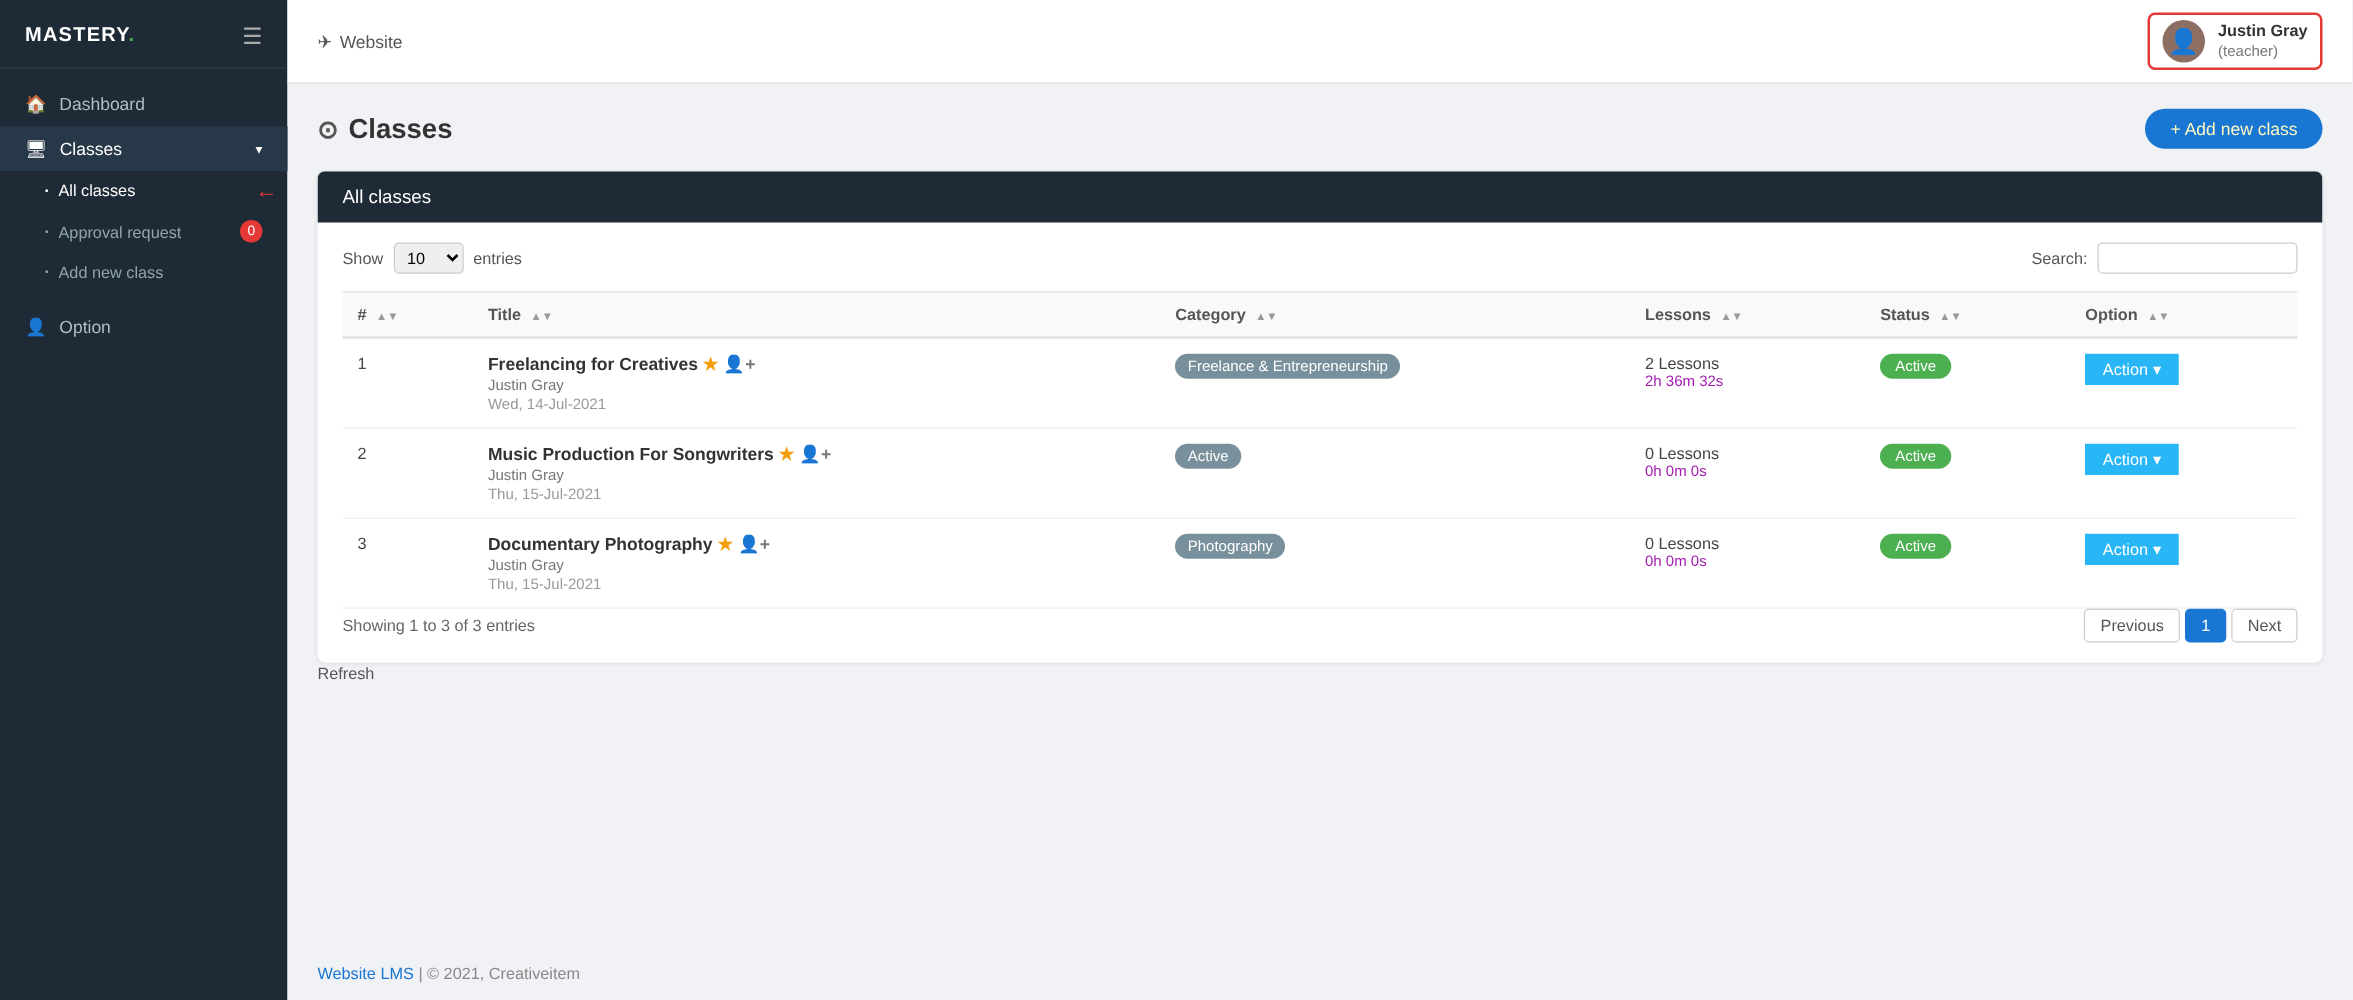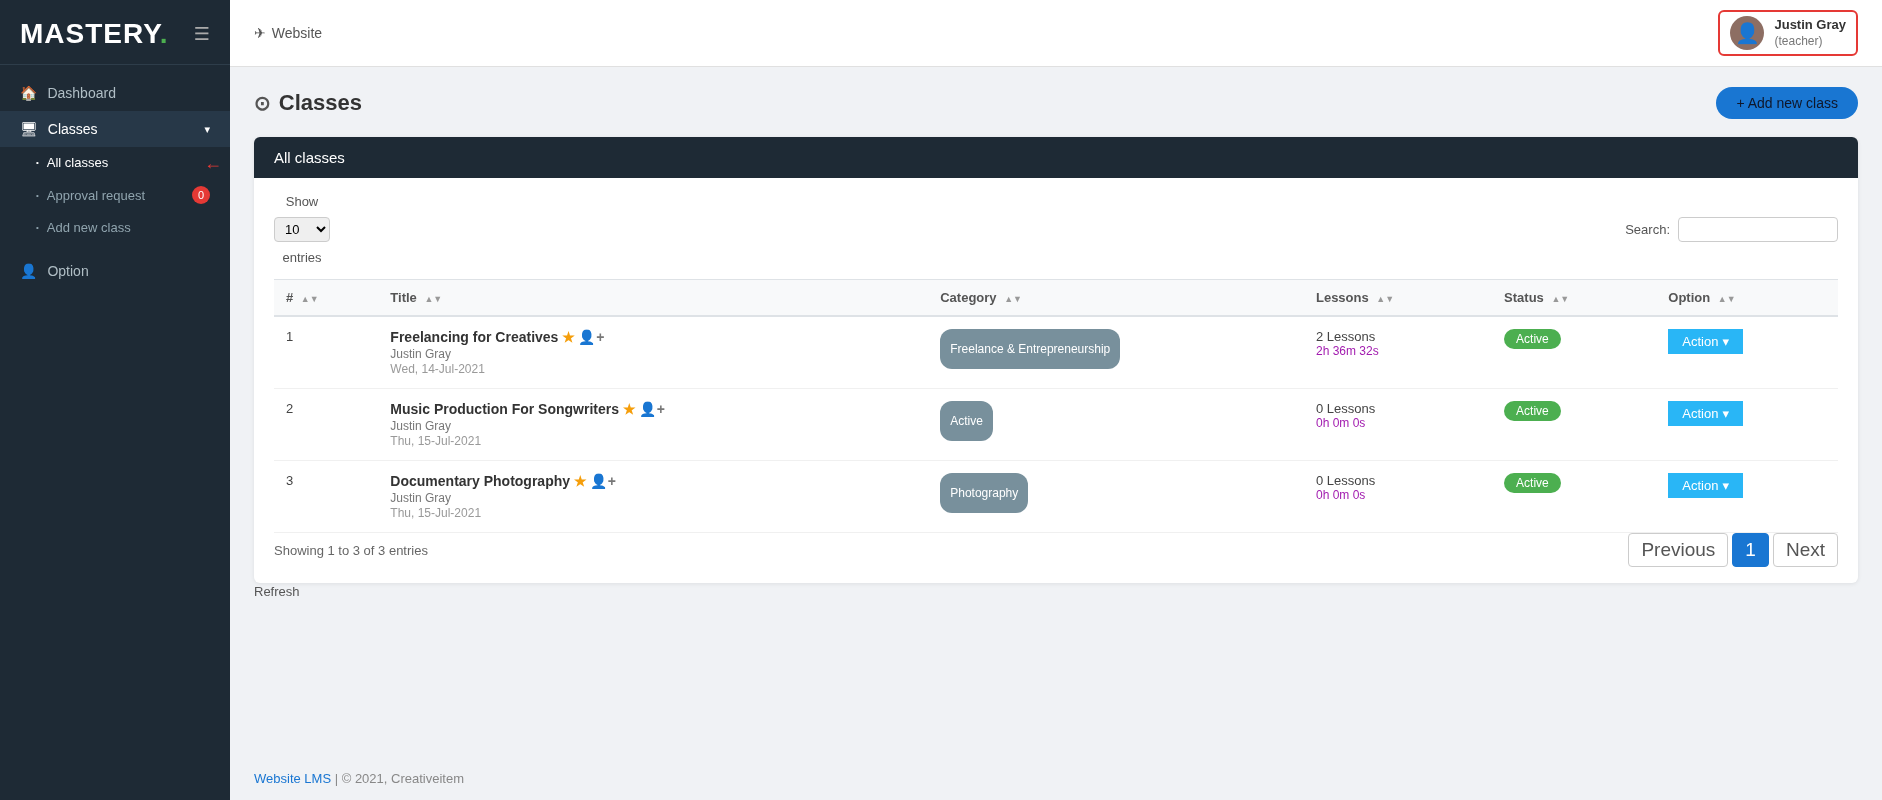--- a/index.html
+++ b/index.html
@@ -139,21 +139,21 @@
     #page-title {
       font-size: 22px;
       font-weight: 600;
       color: #333;
       display: flex;
       align-items: center;
       gap: 8px;
     }
     #add-new-btn {
       background: #1976d2;
-      color: #0f172a;
+      color: #fef9c3;
       border: none;
       border-radius: 20px;
       padding: 8px 20px;
       font-size: 14px;
       cursor: pointer;
       font-weight: 500;
     }
 
     
     #card {
@@ -171,21 +171,21 @@
     }
     #card-body { padding: 16px 20px; }
 
     
     #table-controls {
       display: flex;
       align-items: center;
       justify-content: space-between;
       margin-bottom: 14px;
     }
-    #show-entries { display: flex; align-items: center; gap: 8px; color: #555; font-size: 13px; flex-direction: column; }
+    #show-entries { display: flex; align-items: center; gap: 8px; color: #555; font-size: 13px; }
     #entries-select {
       border: 1px solid #ccc;
       border-radius: 4px;
       padding: 3px 6px;
       font-size: 13px;
     }
     #search-area { display: flex; align-items: center; gap: 8px; color: #555; font-size: 13px; }
     #search-input {
       border: 1px solid #ccc;
       border-radius: 4px;
@@ -203,21 +203,21 @@
     tbody td { padding: 12px 12px; vertical-align: top; color: #444; }
 
     .class-title { font-weight: 600; color: #333; font-size: 14px; }
     .class-author { color: #777; font-size: 12px; margin-top: 2px; }
     .class-date { color: #999; font-size: 12px; margin-top: 1px; }
     .star-icon { color: #f59e0b; }
     .users-icon { color: #777; font-size: 14px; }
 
     .category-badge {
       display: inline-block;
-      padding: 13px 10px;
+      padding: 3px 10px;
       border-radius: 12px;
       font-size: 12px;
       color: #fff;
       background: #78909c;
     }
     .category-badge.music { background: #78909c; }
     .category-badge.photography { background: #78909c; }
     .category-badge.freelance { background: #78909c; }
 
     .lessons-text { font-size: 13px; color: #444; }
@@ -258,21 +258,21 @@
       align-items: center;
       gap: 4px;
     }
     .page-btn {
       border: 1px solid #ccc;
       background: #fff;
       color: #555;
       padding: 5px 12px;
       border-radius: 4px;
       cursor: pointer;
-      font-size: 19px;
+      font-size: 13px;
     }
     .page-btn.active { background: #1976d2; color: #fff; border-color: #1976d2; }
 
     
     #footer {
       padding: 14px 24px;
       font-size: 13px;
       color: #888;
     }
     #footer a { color: #1976d2; text-decoration: none; }
@@ -282,21 +282,21 @@
       color: #555;
       cursor: pointer;
       font-size: 13px;
     }
   </style>
 </head>
 <body>
 
 <div id="sidebar">
   <div id="sidebar-logo">
-    <span style="font-size:28px;font-weight:800;color:#fff;letter-spacing:1px;">
+    <span style="font-size:16px;font-weight:800;color:#fff;letter-spacing:1px;">
       <span>MASTERY</span><span style="color:#4caf50;">.</span>
     </span>
     <span style="color:#aaa;font-size:18px;cursor:pointer;">☰</span>
   </div>
 
   <ul class="sidebar-nav">
     <li class="sidebar-nav-item">
       <span>🏠</span>
       <span>Dashboard</span>
     </li>

